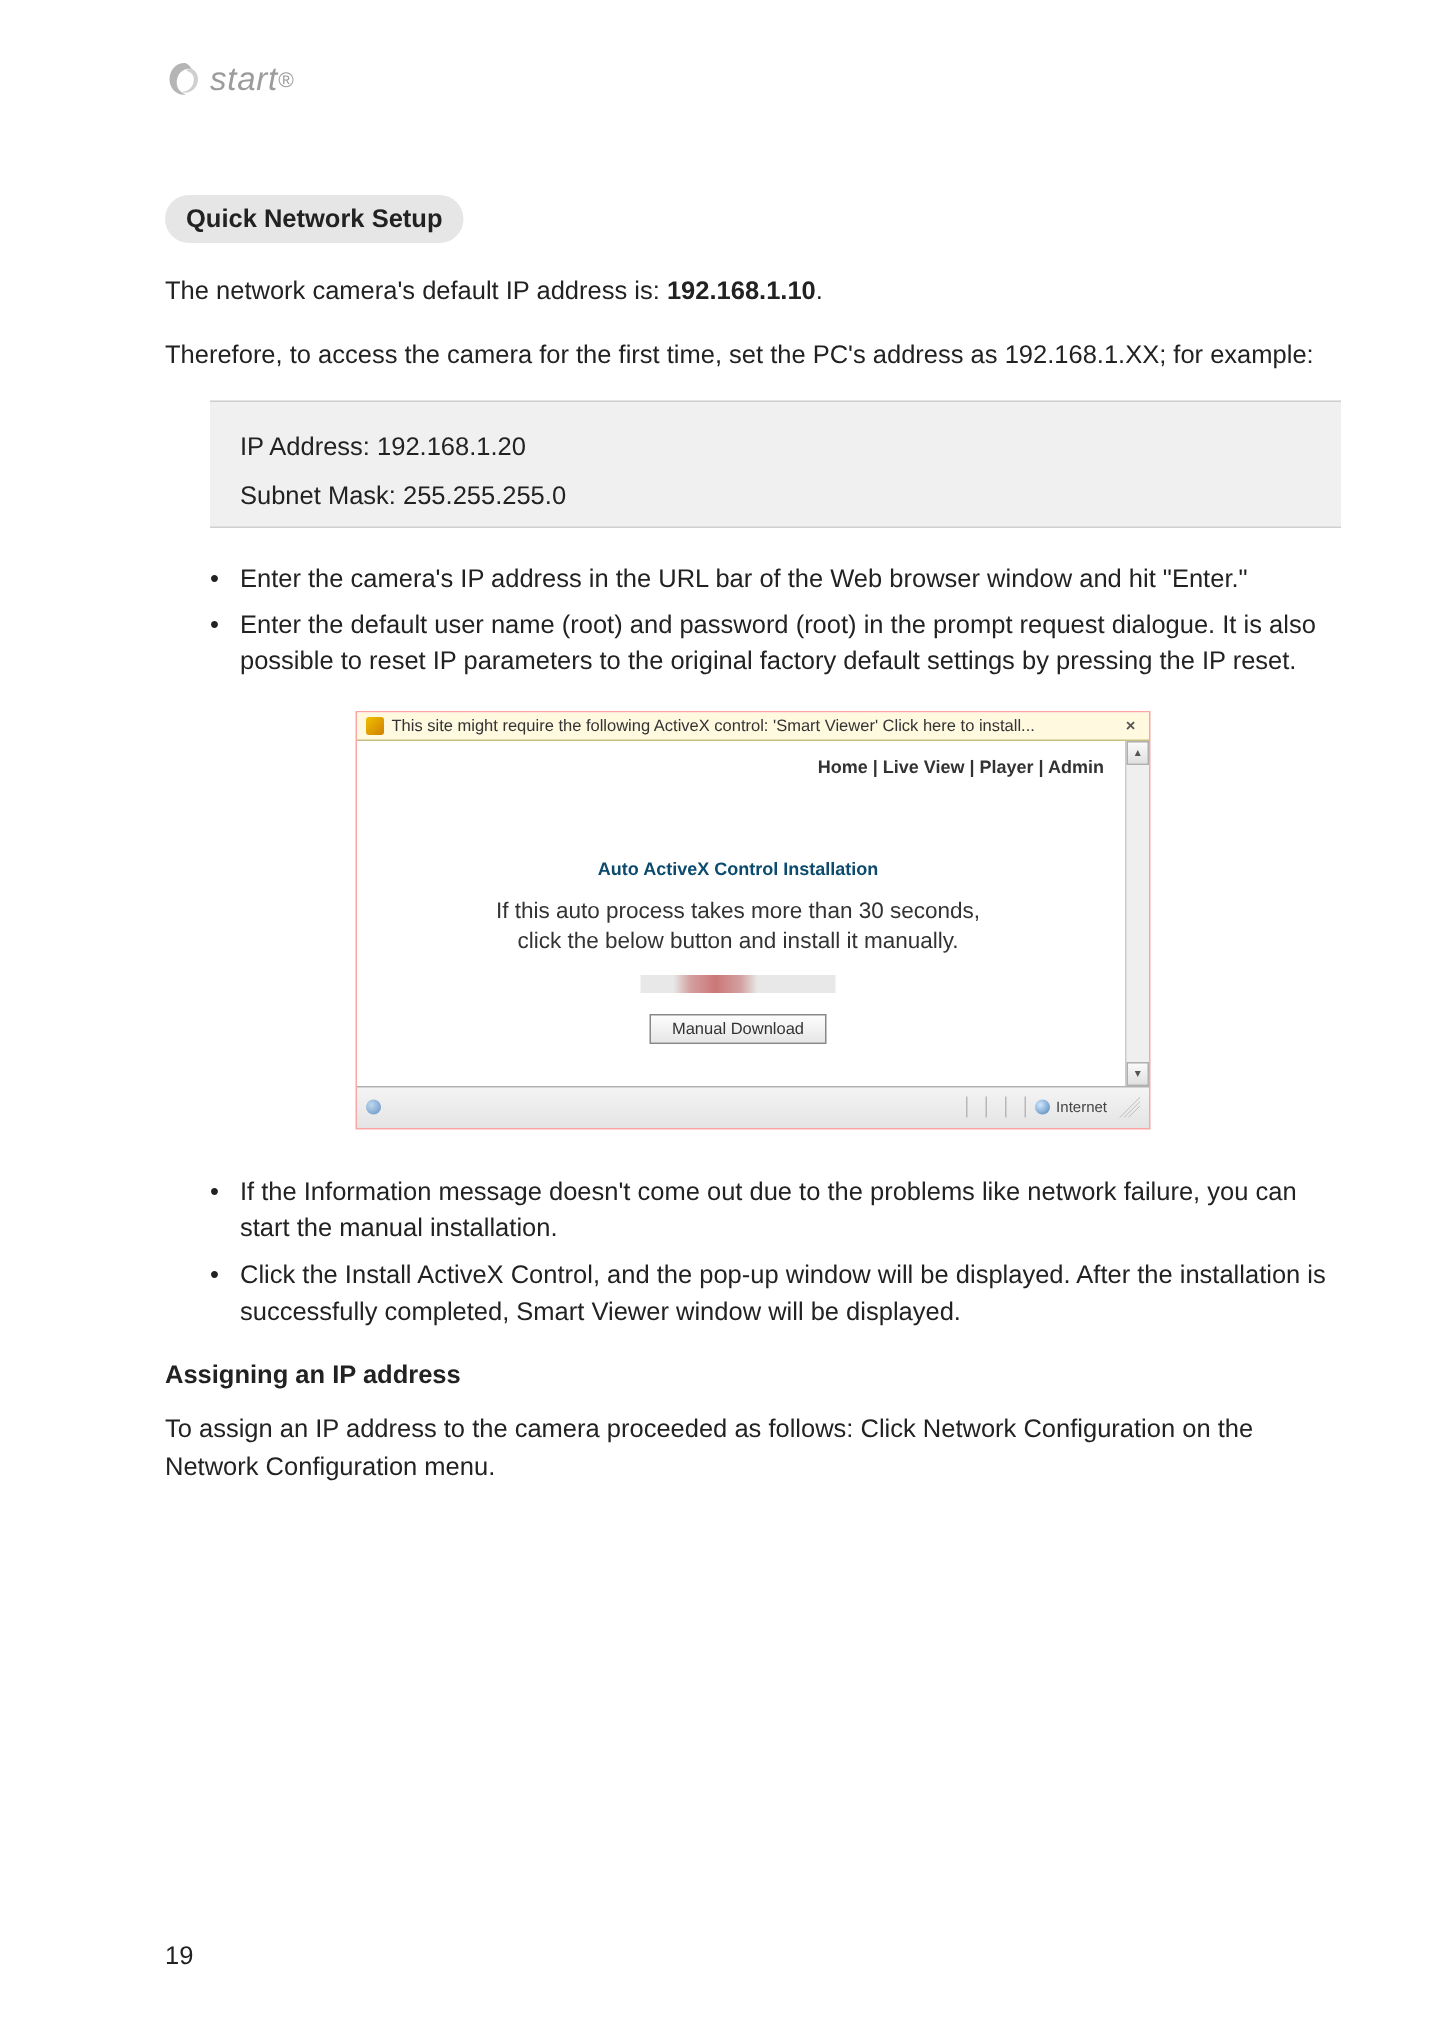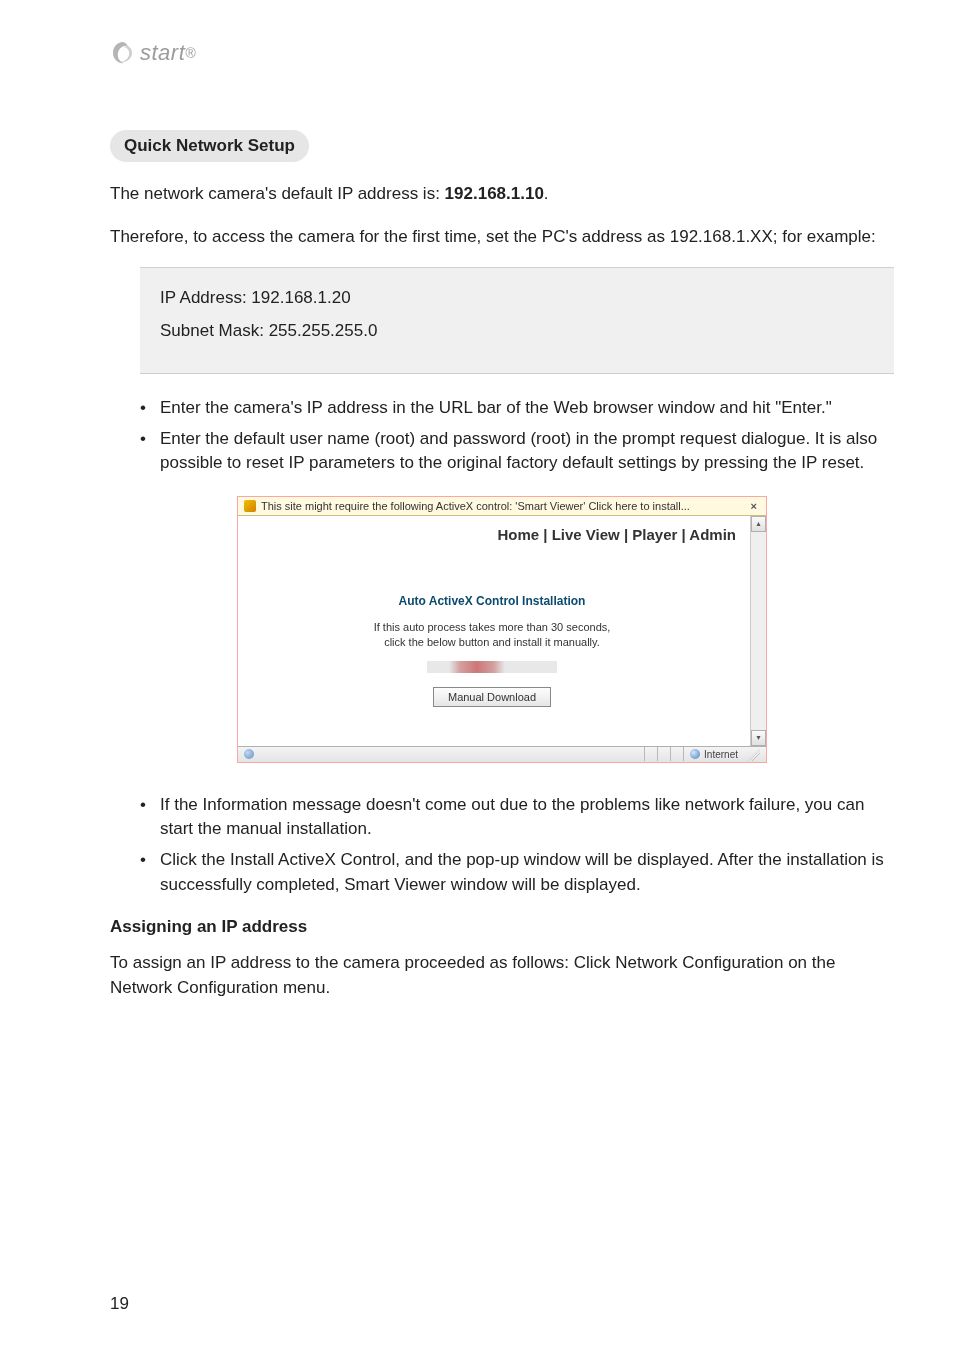--- a/index.html
+++ b/index.html
@@ -51,21 +51,21 @@
     margin-bottom: 18px;
   }
   .bold {
     font-weight: bold;
   }
   .info-box {
     border: 1px solid #cfcfcf;
     border-left: none;
     border-right: none;
     background: #f0f0f0;
-    padding: 14px 20px 26px 20px;
+    padding: 14px 20px 4px 20px;
     margin: 4px 0 22px 30px;
     font-size: 17px;
     line-height: 1.9;
   }
   ul.bullets {
     list-style: none;
     padding-left: 30px;
     margin-bottom: 18px;
   }
   ul.bullets li {
@@ -117,39 +117,39 @@
     padding: 0 3px;
   }
   .ss-body {
     position: relative;
     height: 230px;
   }
   .ss-nav {
     position: absolute;
     top: 10px;
     right: 30px;
-    font-size: 15px;
+    font-size: 12px;
     font-weight: bold;
     color: #333;
   }
   .ss-center {
     position: absolute;
     top: 78px;
     left: 0;
     right: 20px;
     text-align: center;
   }
   .ss-title {
     font-size: 12px;
     font-weight: bold;
     color: #0c4a6e;
     margin-bottom: 12px;
   }
   .ss-msg {
-    font-size: 11px;
+    font-size: 15px;
     color: #333;
     line-height: 1.35;
     margin-bottom: 12px;
   }
   .ss-progress {
     width: 130px;
     height: 12px;
     background: #e8e8e8;
     margin: 0 auto 14px auto;
     position: relative;
@@ -192,21 +192,21 @@
     font-size: 8px;
     text-align: center;
     line-height: 14px;
     color: #555;
   }
   .ss-scroll .arrow-up { top: 0; }
   .ss-scroll .arrow-down { bottom: 0; }
   .ss-status {
     border-top: 1px solid #b0b0b0;
     background: linear-gradient(#f4f4f4,#e4e4e4);
-    height: 16px;
+    height: 28px;
     display: flex;
     align-items: center;
     font-size: 10px;
     color: #444;
     padding: 0 6px;
   }
   .ss-status .globe {
     width: 10px;
     height: 10px;
     border-radius: 50%;

